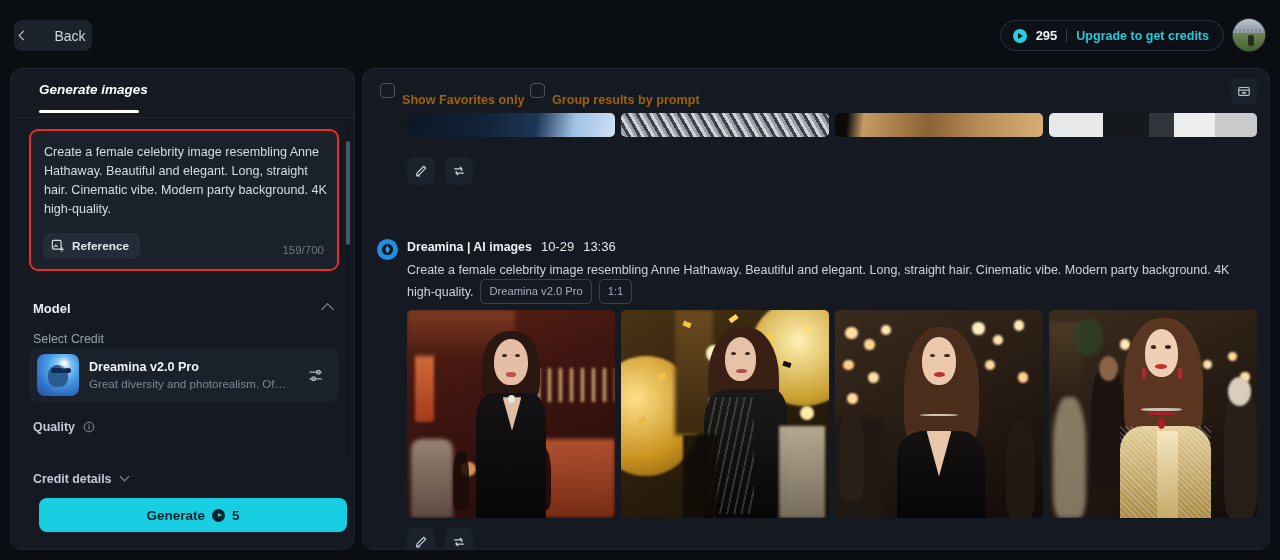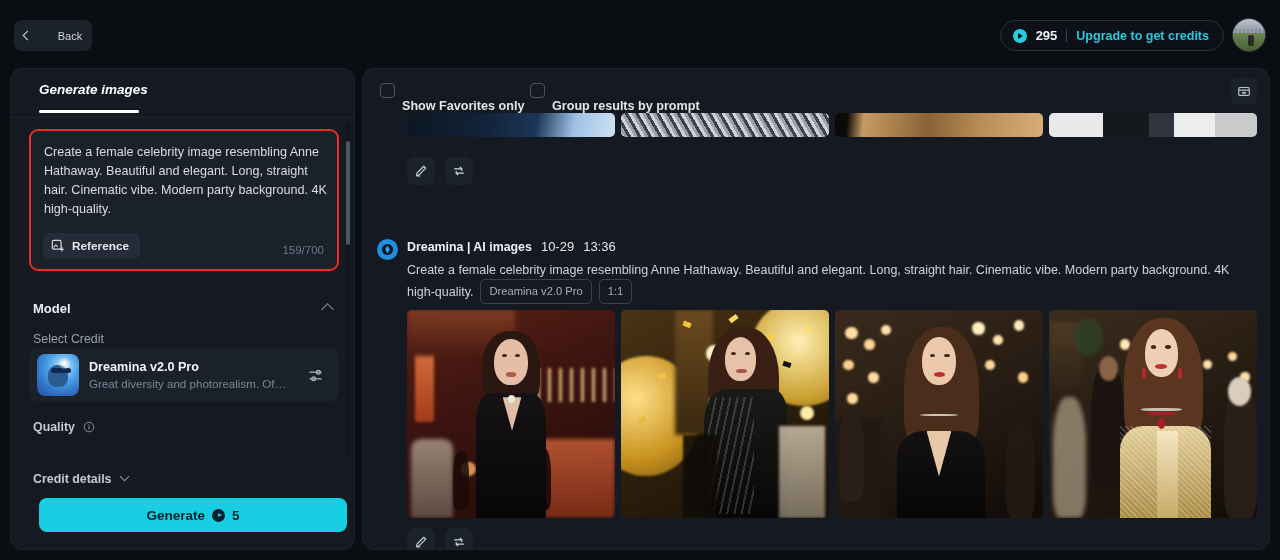--- a/index.html
+++ b/index.html
@@ -13,21 +13,21 @@
   #app { position: relative; width: 1280px; height: 560px; background: #0a0d12; }
 
   
   .topbar { position: absolute; left: 0; top: 0; width: 1280px; height: 70px; }
   .back-btn {
     position: absolute; left: 14px; top: 20px;
     width: 78px; height: 31px; border-radius: 8px;
     background: #1c222b; display: flex; align-items: center; justify-content: center;
     gap: 5px; cursor: pointer;
   }
-  .back-btn .lbl { font-size: 11px; color: #cfd5de; padding-left: 21px; }
+  .back-btn .lbl { font-size: 14px; color: #cfd5de; padding-left: 21px; }
   .chev-left { width: 7px; height: 7px; border-left: 1.6px solid #cfd5de; border-bottom: 1.6px solid #cfd5de;
     transform: rotate(45deg); margin-right: 1px; }
 
   .credits-pill {
     position: absolute; right: 56px; top: 20px; height: 31px;
     border: 1px solid #2a313c; border-radius: 16px;
     display: flex; align-items: center; gap: 9px; padding: 0 14px 0 12px;
     background: #0d1117;
   }
   .coin { width: 14px; height: 14px; border-radius: 50%; background: #25cfe0;
@@ -120,21 +120,21 @@
   .gen-cost { font-size: 13.5px; color: #06222a; font-weight: bold; }
 
   
   .content {
     position: absolute; left: 362px; top: 68px; width: 908px; height: 482px;
     background: #141922; border: 1px solid #1e2530; border-radius: 12px; overflow: hidden;
   }
   .ctoolbar { position: relative; height: 44px; }
   .cbox { position: absolute; top: 14px; width: 15px; height: 15px; border: 1.5px solid #4b5565;
     border-radius: 4px; cursor: pointer; }
-  .cbox-lbl { position: absolute; top: 30px; font-size: 12.6px; color: #e5e5e5; font-weight: bold; cursor: pointer;}
+  .cbox-lbl { position: absolute; top: 24px; font-size: 12.6px; color: #a16207; font-weight: bold; cursor: pointer;}
   .archive-btn { position: absolute; right: 12px; top: 9px; width: 26px; height: 26px;
     border-radius: 6px; background: #1c222c; display:flex; align-items:center; justify-content:center; cursor:pointer;}
 
   .results { position: absolute; left: 0; top: 44px; width: 908px; height: 438px; }
 
   .row-imgs { display: flex; gap: 6px; padding-left: 44px; }
   .thumb { width: 208px; border-radius: 5px; overflow: hidden; position: relative; cursor: pointer; }
 
   .partial-row { position: absolute; left: 0; top: 0; height: 24px; overflow: hidden; }
   .partial-row .thumb { height: 24px; }

